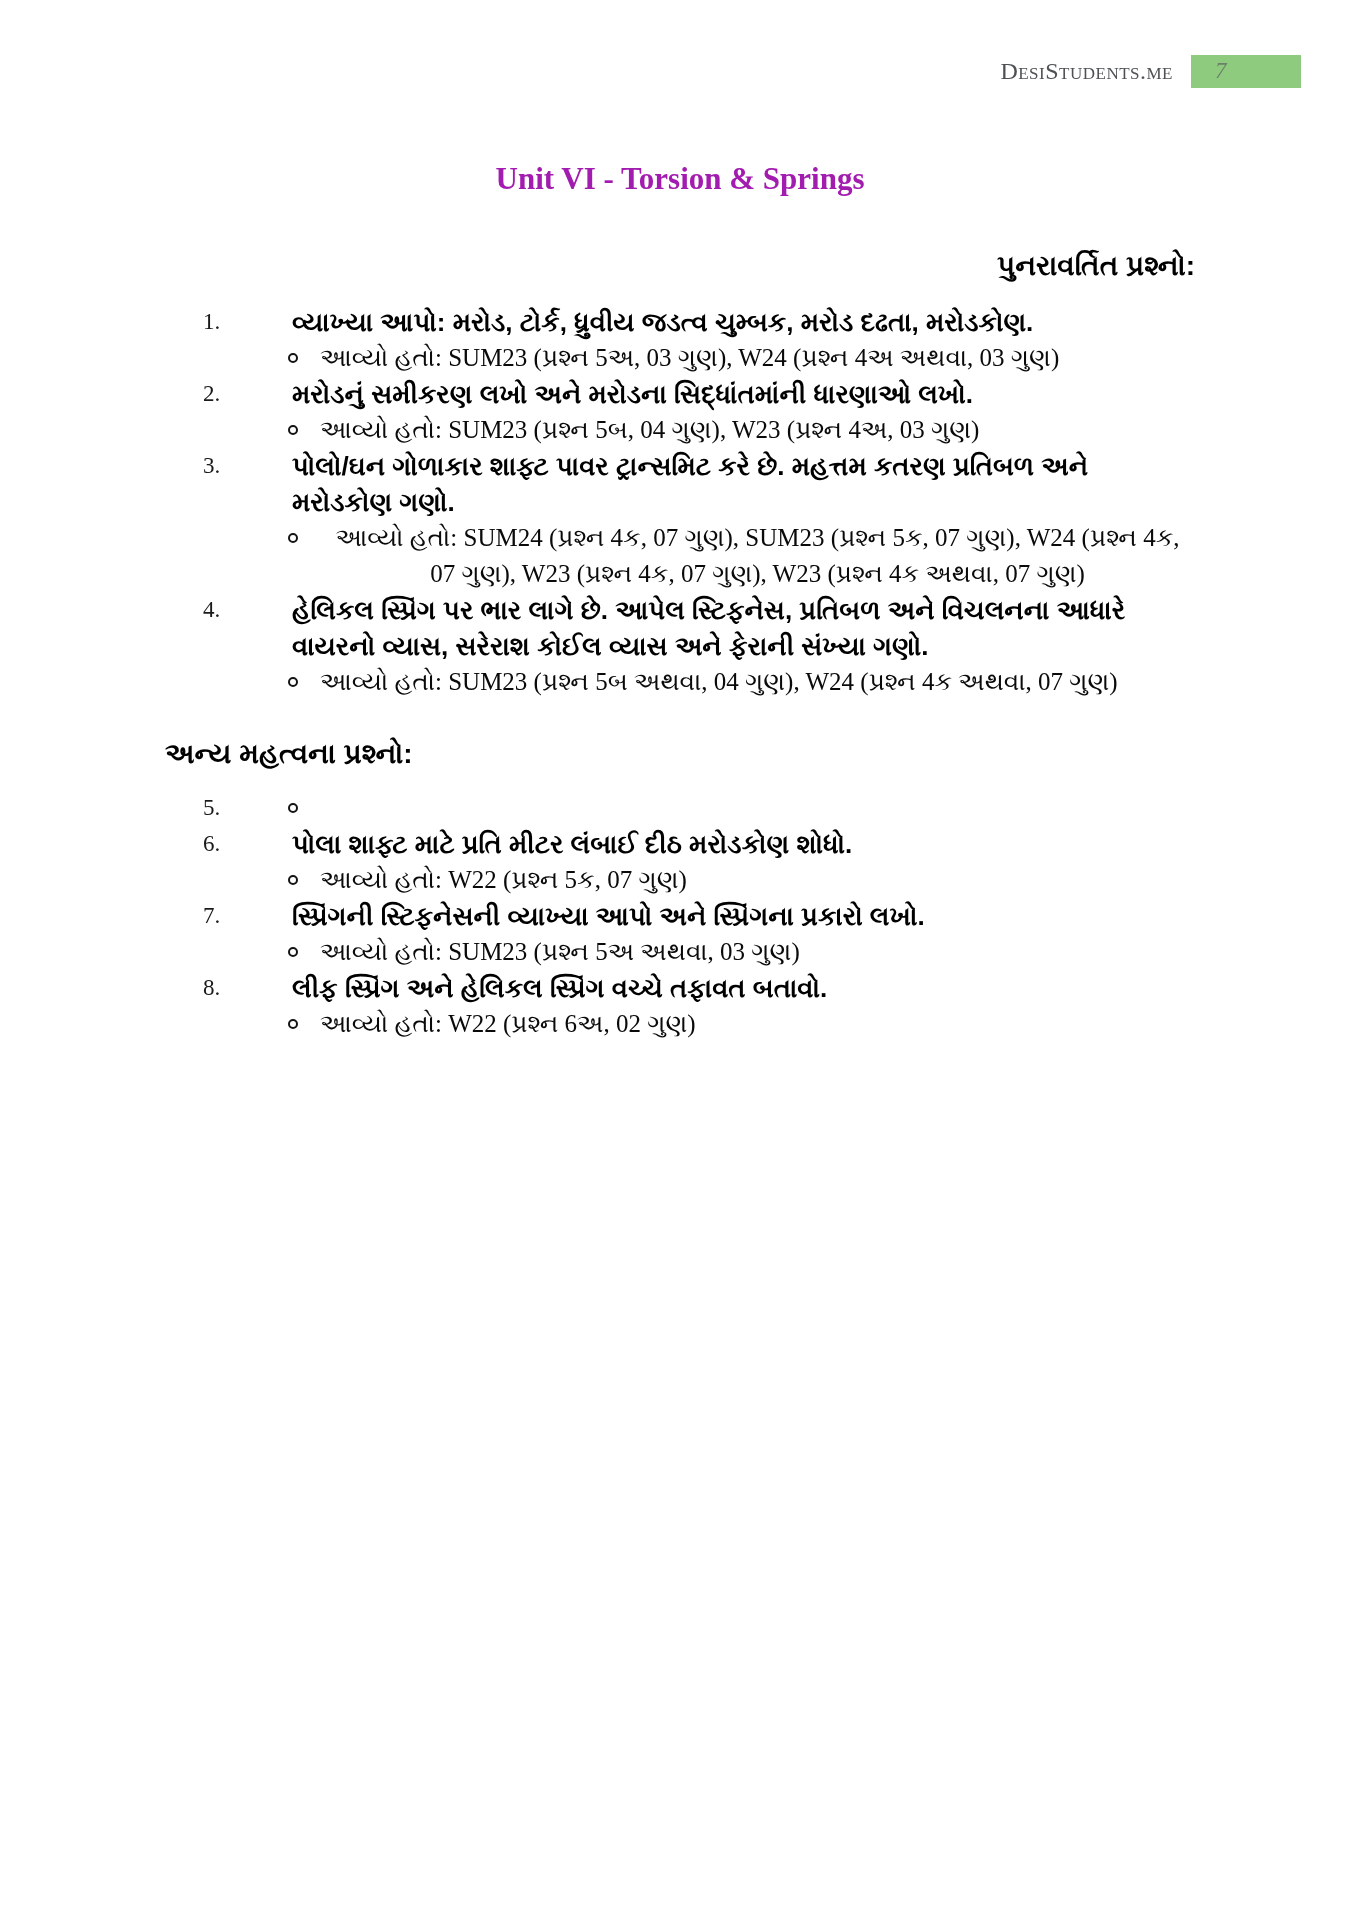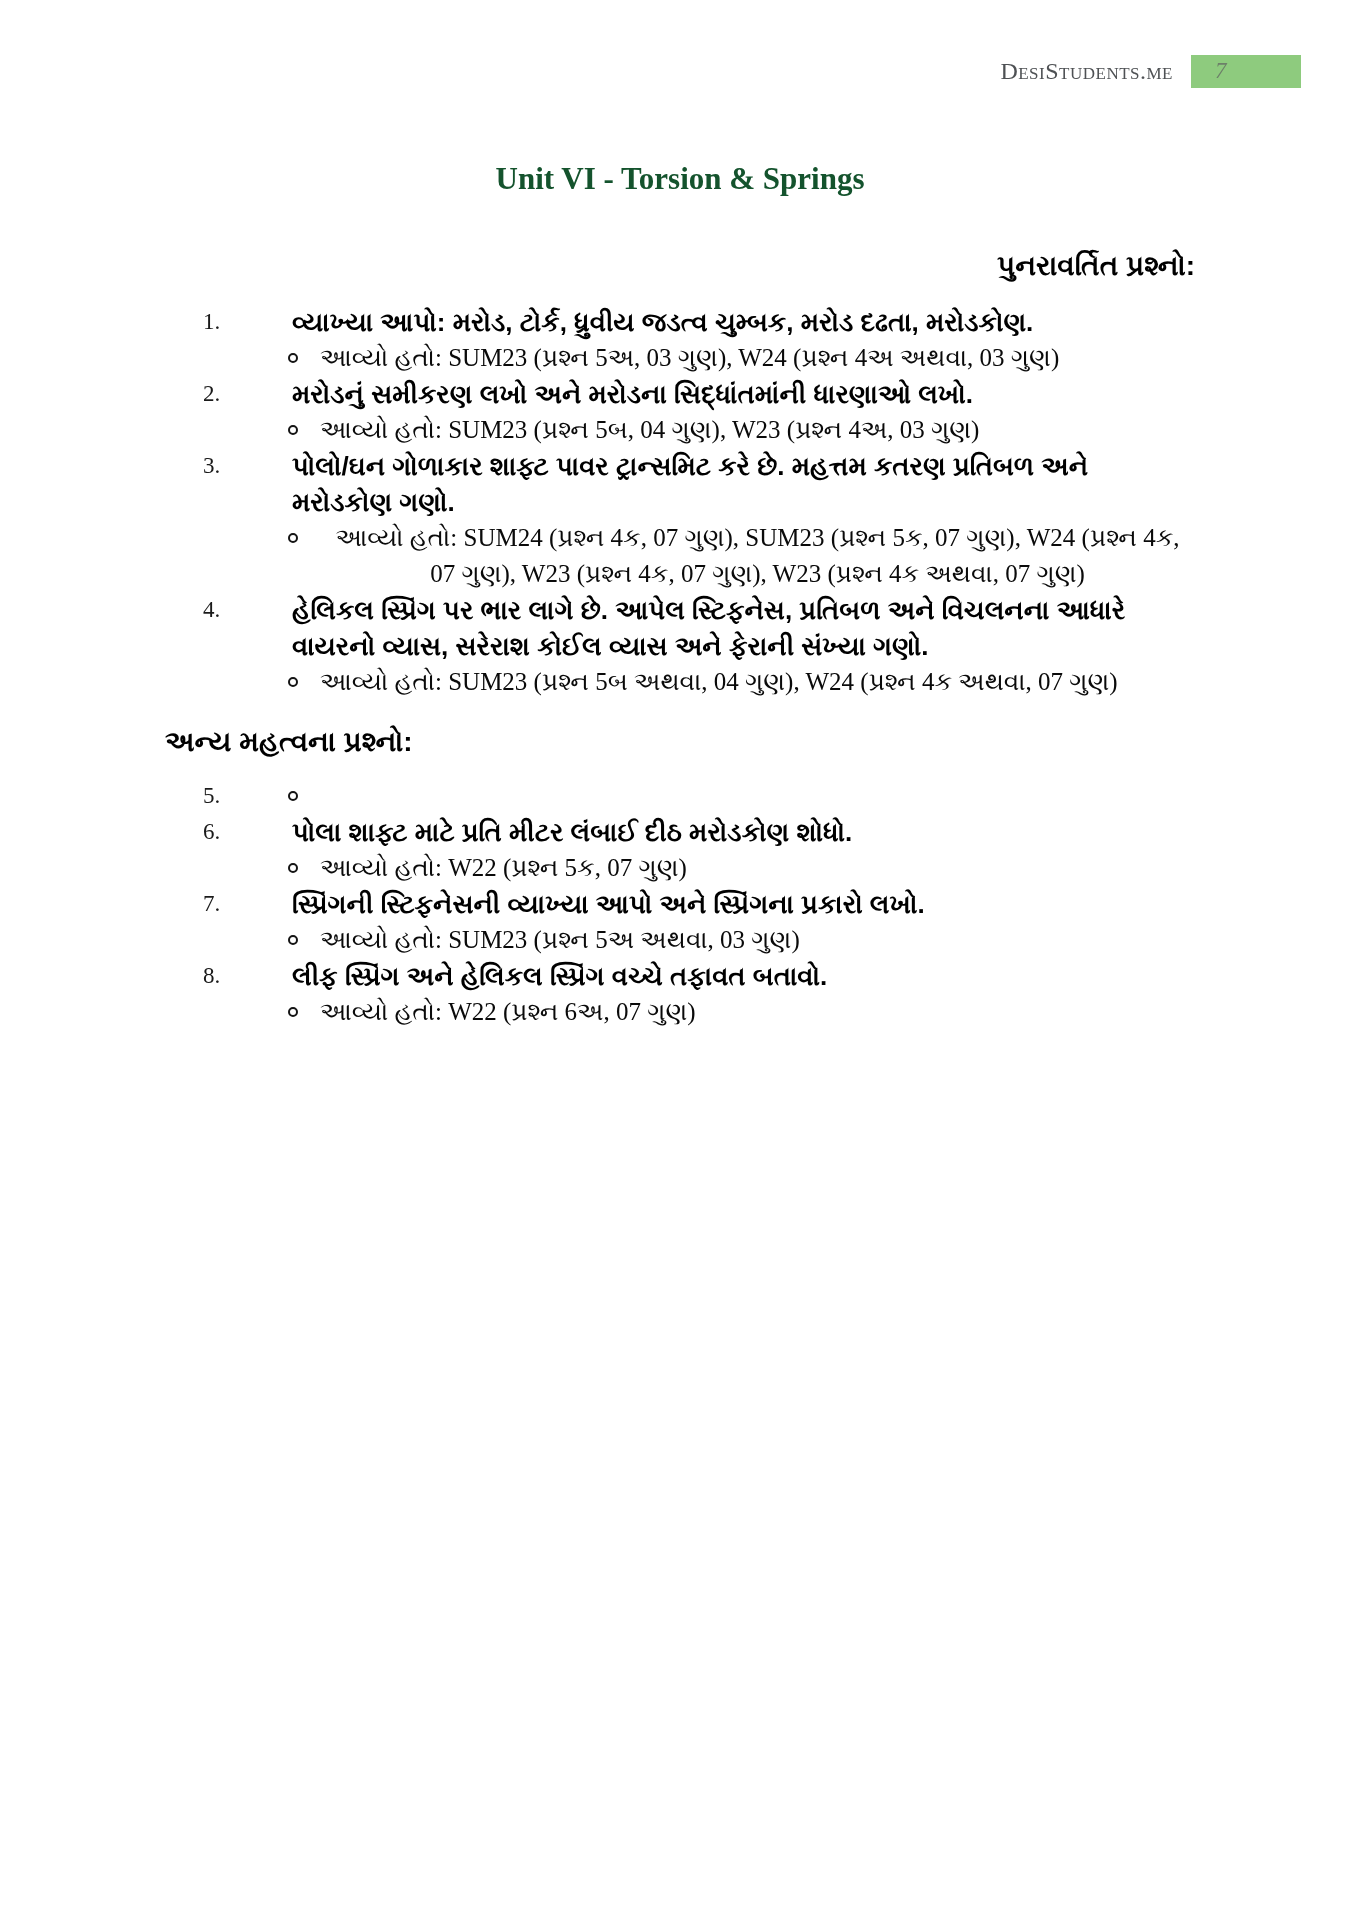--- a/index.html
+++ b/index.html
@@ -51,32 +51,32 @@
 
   
   .content { padding: 158px 163px 0 165px; }
 
   .title {
     font-family: "Liberation Serif", serif;
     font-weight: bold;
     font-size: 31px;
     line-height: 42px;
     text-align: center;
-    color: #14532d;
+    color: #a21caf;
   }
 
   .section-heading {
     font-family: "Liberation Sans", sans-serif;
     font-weight: bold;
     font-size: 28px;
     line-height: 44px;
     color: #000;
   }
   .section-heading.first { margin-top: 44px; text-align: right; }
-  .section-heading.second { margin-top: 20px; }
+  .section-heading.second { margin-top: 32px; }
 
   ol.qlist { list-style: none; margin-top: 16px; }
   ol.qlist.second { margin-top: 14px; }
 
   li.qitem { display: flex; align-items: flex-start; }
   .qnum {
     width: 45px;
     margin-left: 38px;
     flex: 0 0 45px;
     font-family: "Liberation Serif", serif;
@@ -214,21 +214,21 @@
           </div>
         </div>
       </li>
 
       <li class="qitem">
         <span class="qnum">8.</span>
         <div class="qbody">
           <div class="qtext">લીફ સ્પ્રિંગ અને હેલિકલ સ્પ્રિંગ વચ્ચે તફાવત બતાવો.</div>
           <div class="qsub">
             <span class="bullet-circle"></span>
-            <span class="qsub-text">આવ્યો હતો: W22 (પ્રશ્ન 6અ, 07 ગુણ)</span>
+            <span class="qsub-text">આવ્યો હતો: W22 (પ્રશ્ન 6અ, 02 ગુણ)</span>
           </div>
         </div>
       </li>
 
     </ol>
 
   </div>
 </div>
 
 </body></html>

